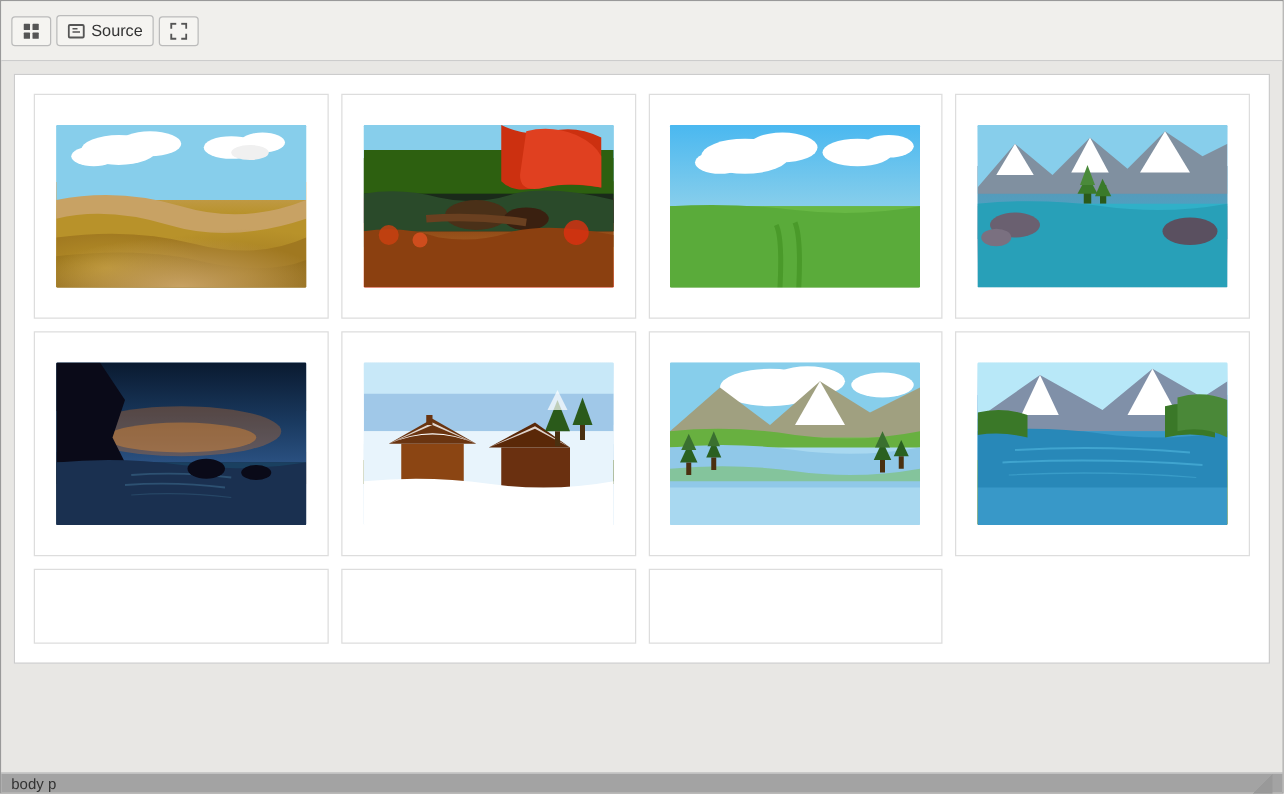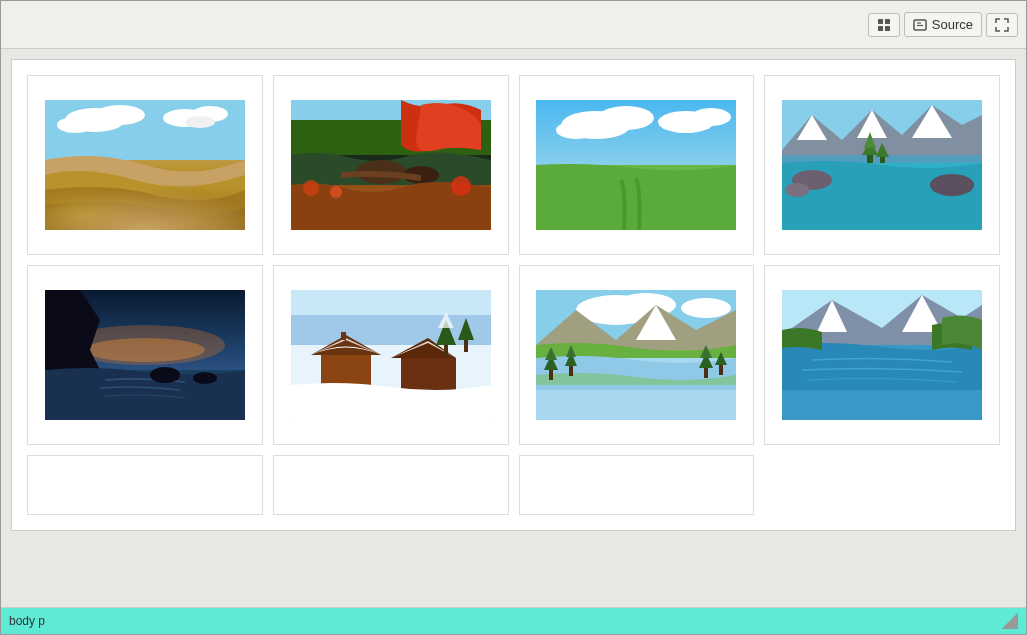--- a/index.html
+++ b/index.html
@@ -15,21 +15,20 @@
     }
 
     .toolbar {
       height: 48px;
       background: #f0efec;
       border-bottom: 1px solid #ccc;
       display: flex;
       align-items: center;
       padding: 0 8px;
       gap: 4px;
-      justify-content: flex-end;
     }
 
     .toolbar-btn {
       display: flex;
       align-items: center;
       gap: 5px;
       padding: 4px 8px;
       background: #f5f4f1;
       border: 1px solid #bbb;
       border-radius: 3px;
@@ -140,22 +139,22 @@
     .img-alpine {
       background: linear-gradient(180deg, #87CEEB 0%, #a8d8f0 35%, #68b045 35%, #78c055 50%, #5a9838 50%, #68a840 55%, #78c055 55%, #a8d8f0 60%, #87CEEB 75%, #a8d8f0 100%);
     }
 
     
     .img-blue-lake {
       background: linear-gradient(180deg, #b8e8f8 0%, #90d0f0 20%, #68b8e8 20%, #4898c8 45%, #38a0d8 45%, #3090c0 60%, #2880a8 60%, #5a9830 60%, #4a8828 70%, #3a7820 80%, #2a6818 100%);
     }
 
     .status-bar {
-      height: 27px;
-      background: #5eead4;
+      height: 16px;
+      background: #a3a3a3;
       border-top: 1px solid #ccc;
       display: flex;
       align-items: center;
       padding: 0 8px;
       font-size: 12px;
       color: #333;
       justify-content: space-between;
     }
 
     .status-bar-right {

